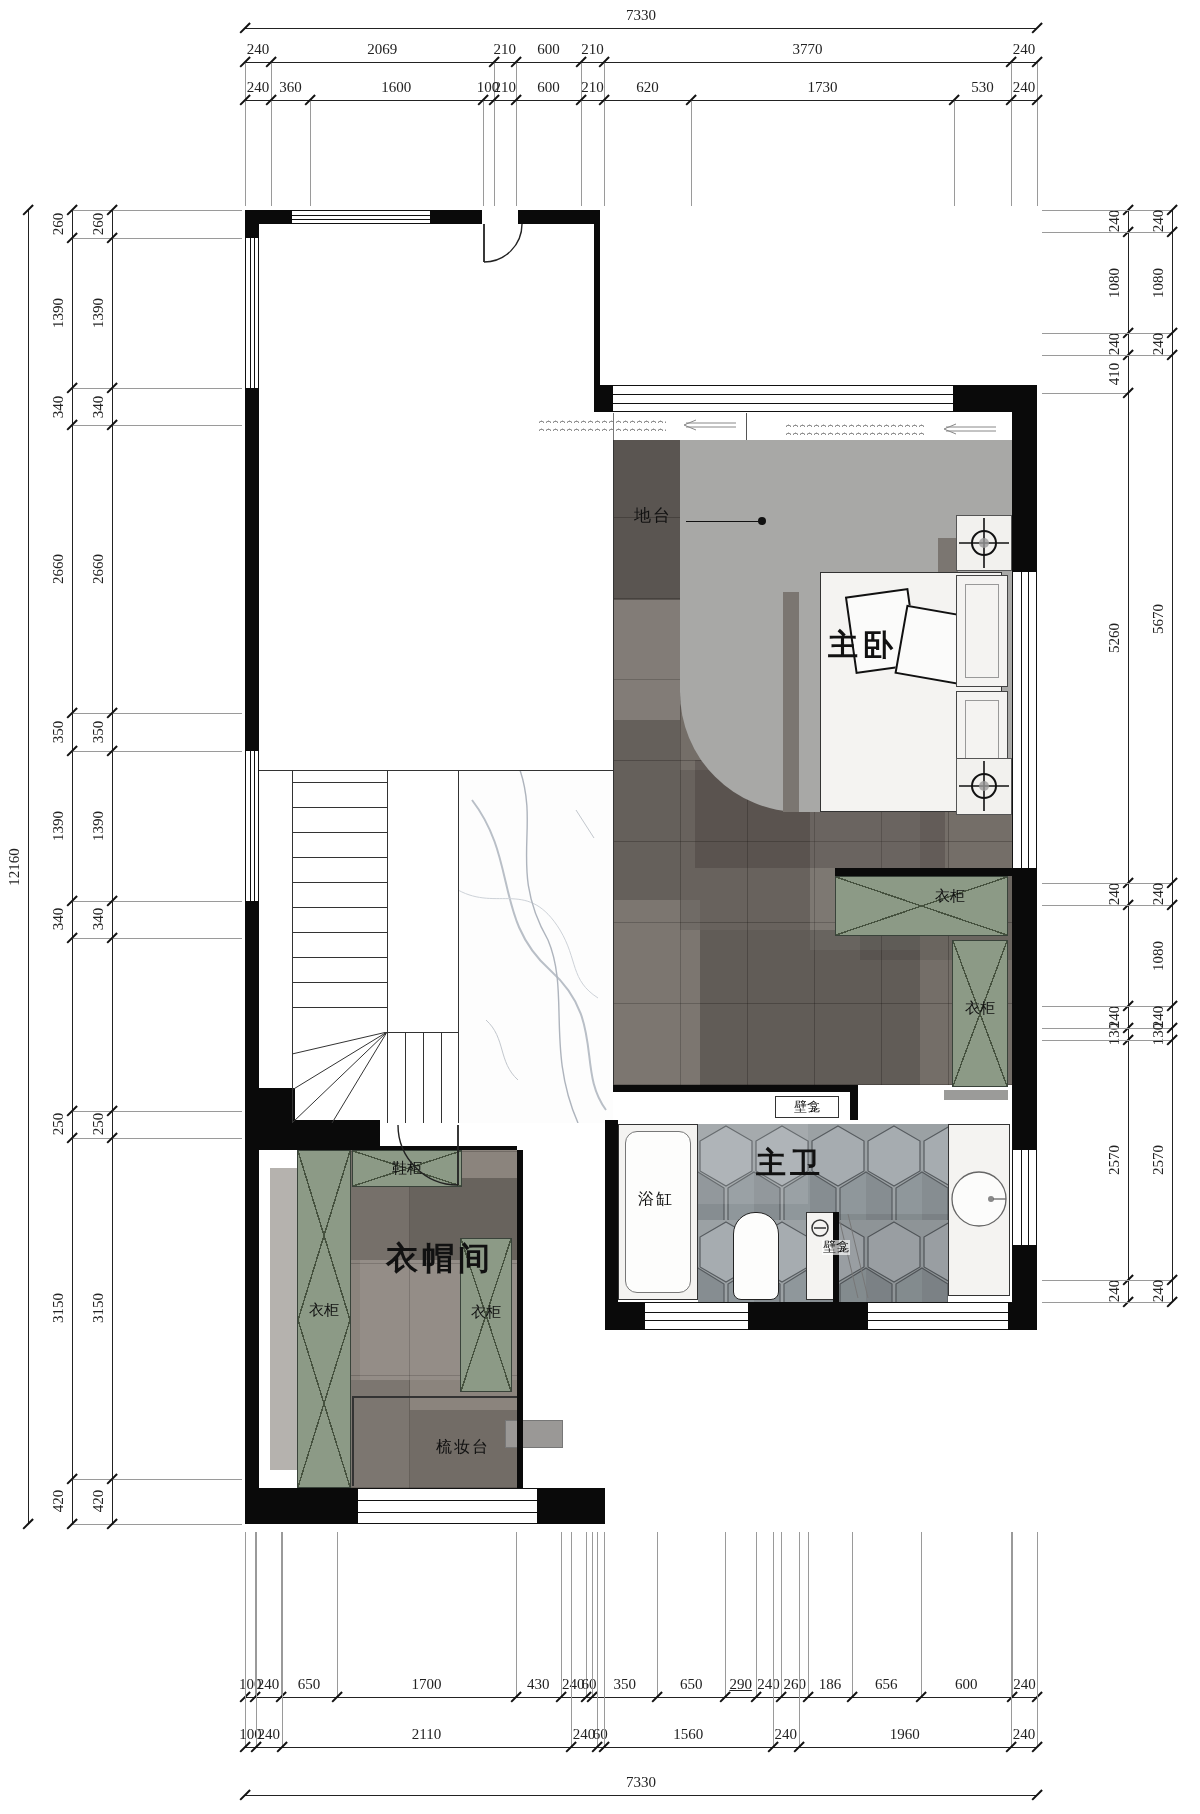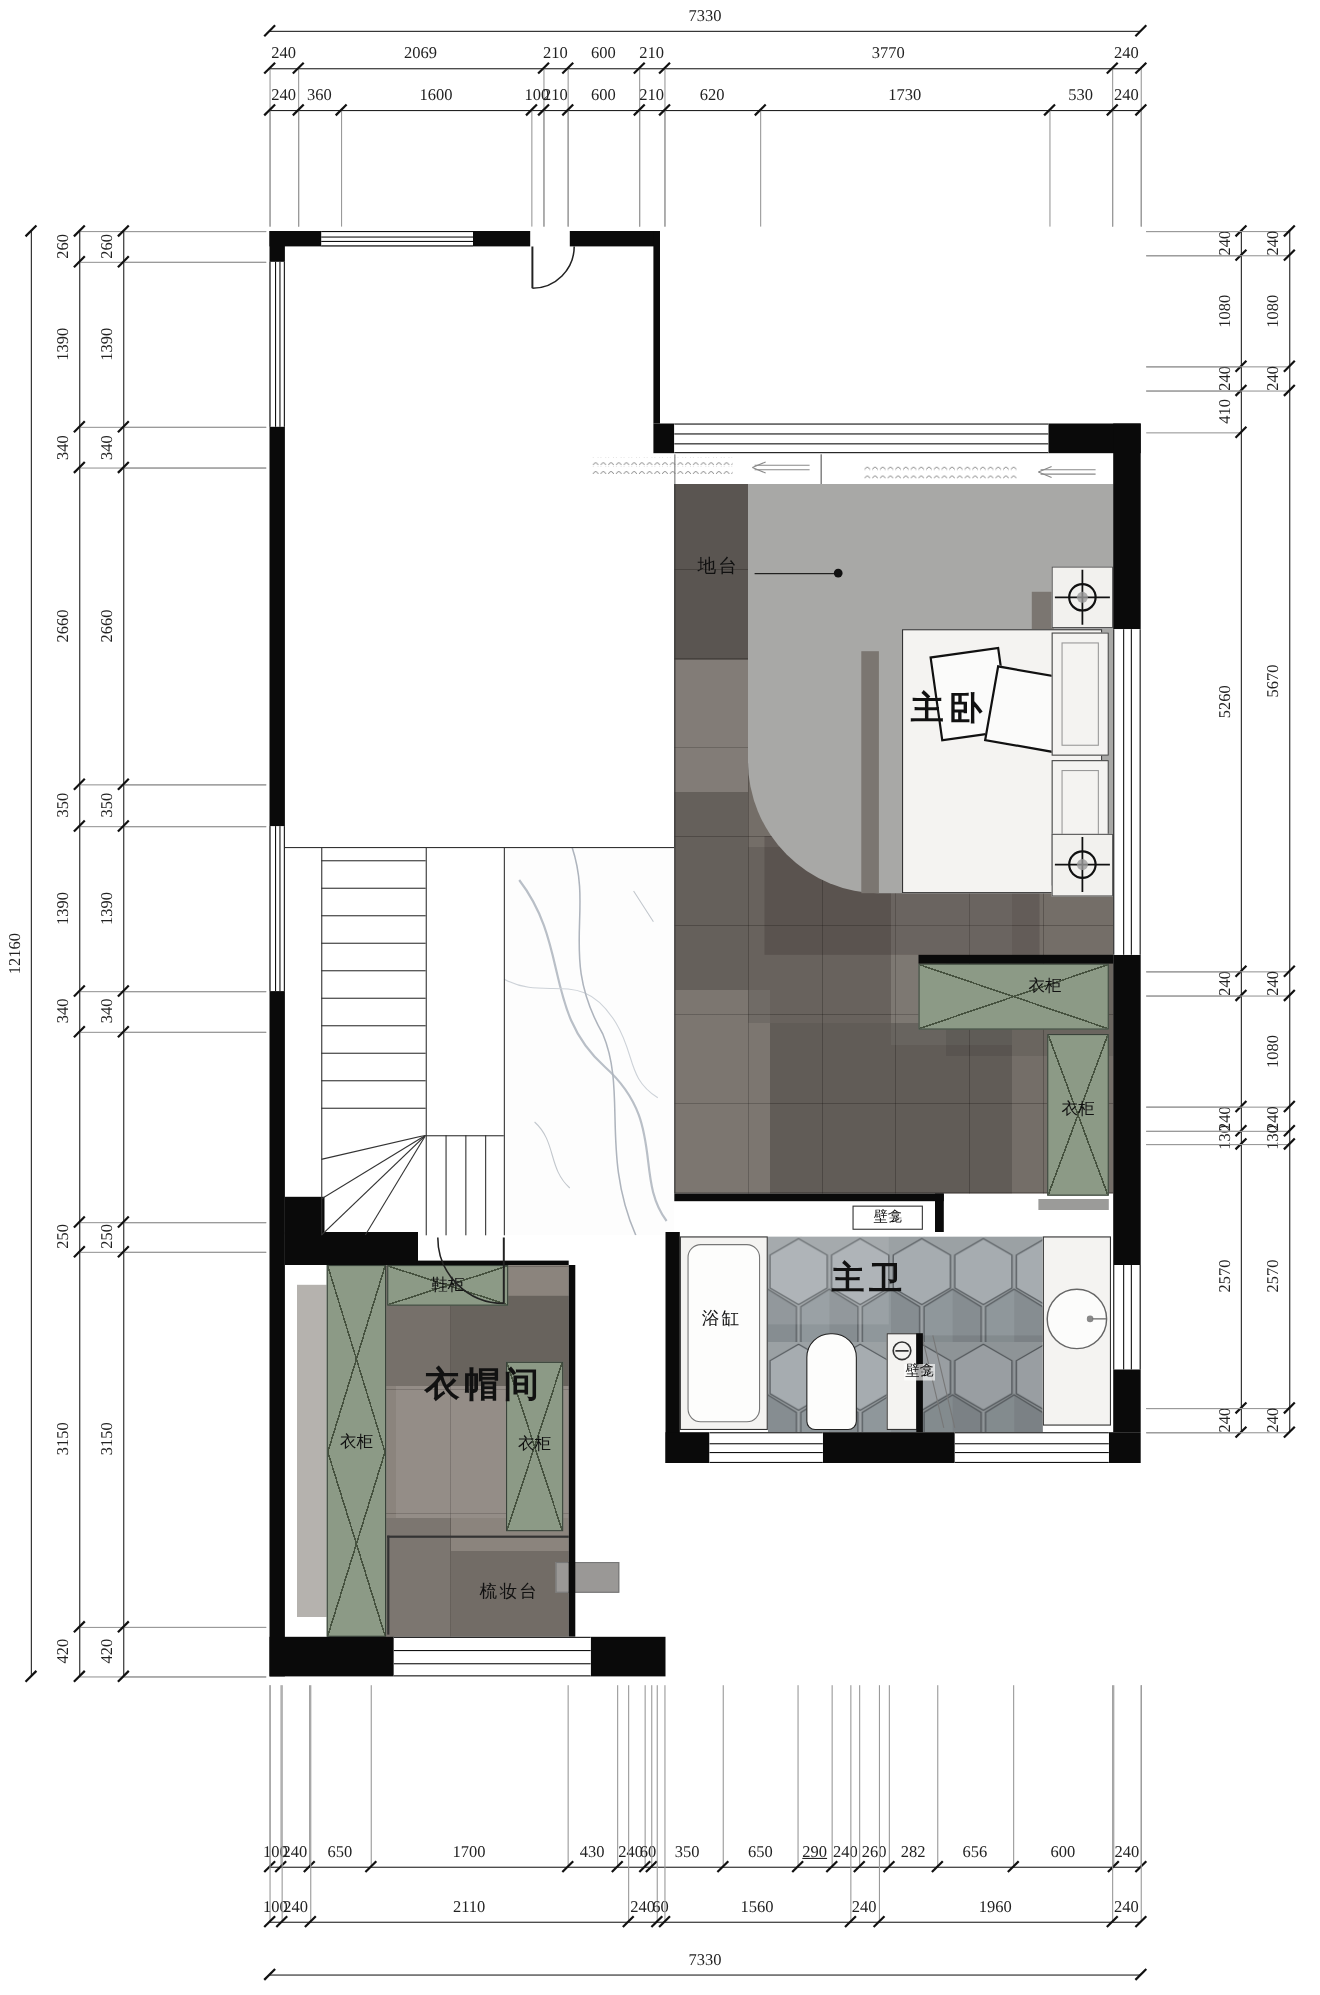--- a/index.html
+++ b/index.html
@@ -379,21 +379,21 @@
       <div style="position: absolute; left: 718.445px; top: 1696px; width: 14px; height: 1.6px; background: rgb(17, 17, 17); transform: rotate(-45deg);"></div>
       <div class="dimlbl" style="position: absolute; left: 740.656px; top: 1677px; transform: translateX(-50%); text-decoration: underline;">290</div>
       <div style="position: absolute; left: 755.866px; top: 1532px; width: 1px; height: 165px; background: rgb(154, 154, 154);"></div>
       <div style="position: absolute; left: 748.866px; top: 1696px; width: 14px; height: 1.6px; background: rgb(17, 17, 17); transform: rotate(-45deg);"></div>
       <div class="dimlbl" style="position: absolute; left: 768.454px; top: 1677px; transform: translateX(-50%);">240</div>
       <div style="position: absolute; left: 781.042px; top: 1532px; width: 1px; height: 165px; background: rgb(154, 154, 154);"></div>
       <div style="position: absolute; left: 774.042px; top: 1696px; width: 14px; height: 1.6px; background: rgb(17, 17, 17); transform: rotate(-45deg);"></div>
       <div class="dimlbl" style="position: absolute; left: 794.679px; top: 1677px; transform: translateX(-50%);">260</div>
       <div style="position: absolute; left: 808.317px; top: 1532px; width: 1px; height: 165px; background: rgb(154, 154, 154);"></div>
       <div style="position: absolute; left: 801.317px; top: 1696px; width: 14px; height: 1.6px; background: rgb(17, 17, 17); transform: rotate(-45deg);"></div>
-      <div class="dimlbl" style="position: absolute; left: 830.031px; top: 1677px; transform: translateX(-50%);">282</div>
+      <div class="dimlbl" style="position: absolute; left: 830.031px; top: 1677px; transform: translateX(-50%);">186</div>
       <div style="position: absolute; left: 851.745px; top: 1532px; width: 1px; height: 165px; background: rgb(154, 154, 154);"></div>
       <div style="position: absolute; left: 844.745px; top: 1696px; width: 14px; height: 1.6px; background: rgb(17, 17, 17); transform: rotate(-45deg);"></div>
       <div class="dimlbl" style="position: absolute; left: 886.153px; top: 1677px; transform: translateX(-50%);">656</div>
       <div style="position: absolute; left: 920.56px; top: 1532px; width: 1px; height: 165px; background: rgb(154, 154, 154);"></div>
       <div style="position: absolute; left: 913.56px; top: 1696px; width: 14px; height: 1.6px; background: rgb(17, 17, 17); transform: rotate(-45deg);"></div>
       <div class="dimlbl" style="position: absolute; left: 966.192px; top: 1677px; transform: translateX(-50%);">600</div>
       <div style="position: absolute; left: 1011.82px; top: 1532px; width: 1px; height: 165px; background: rgb(154, 154, 154);"></div>
       <div style="position: absolute; left: 1004.82px; top: 1696px; width: 14px; height: 1.6px; background: rgb(17, 17, 17); transform: rotate(-45deg);"></div>
       <div class="dimlbl" style="position: absolute; left: 1024.41px; top: 1677px; transform: translateX(-50%);">240</div>
       <div style="position: absolute; left: 1037px; top: 1532px; width: 1px; height: 165px; background: rgb(154, 154, 154);"></div>

